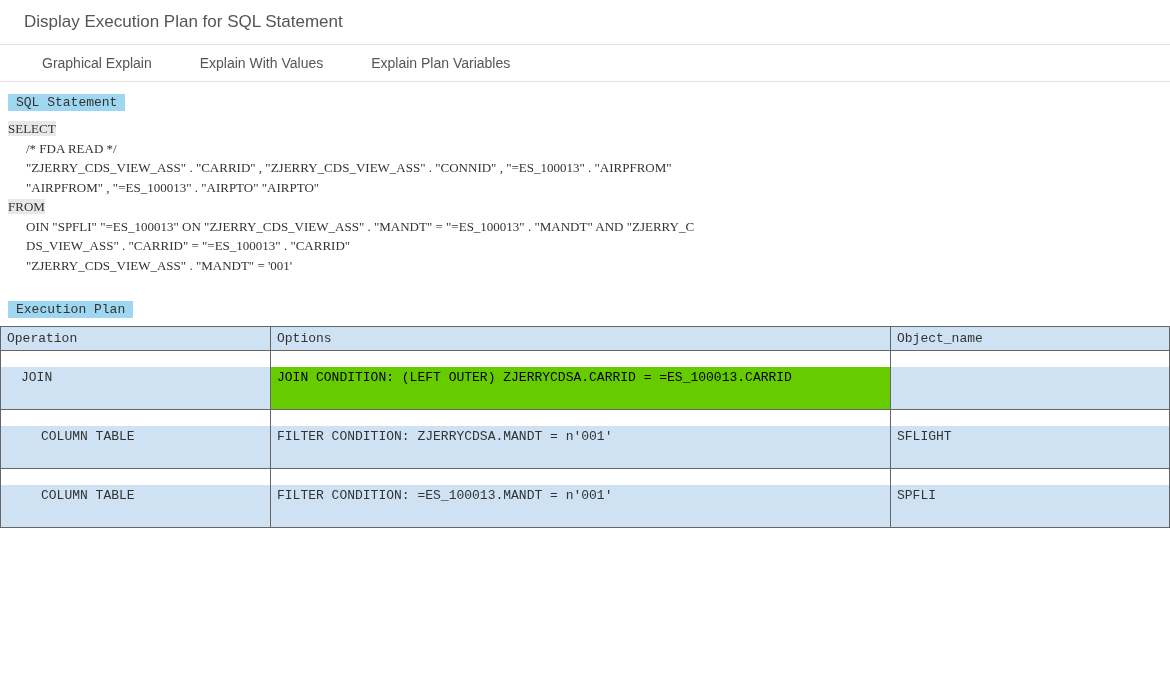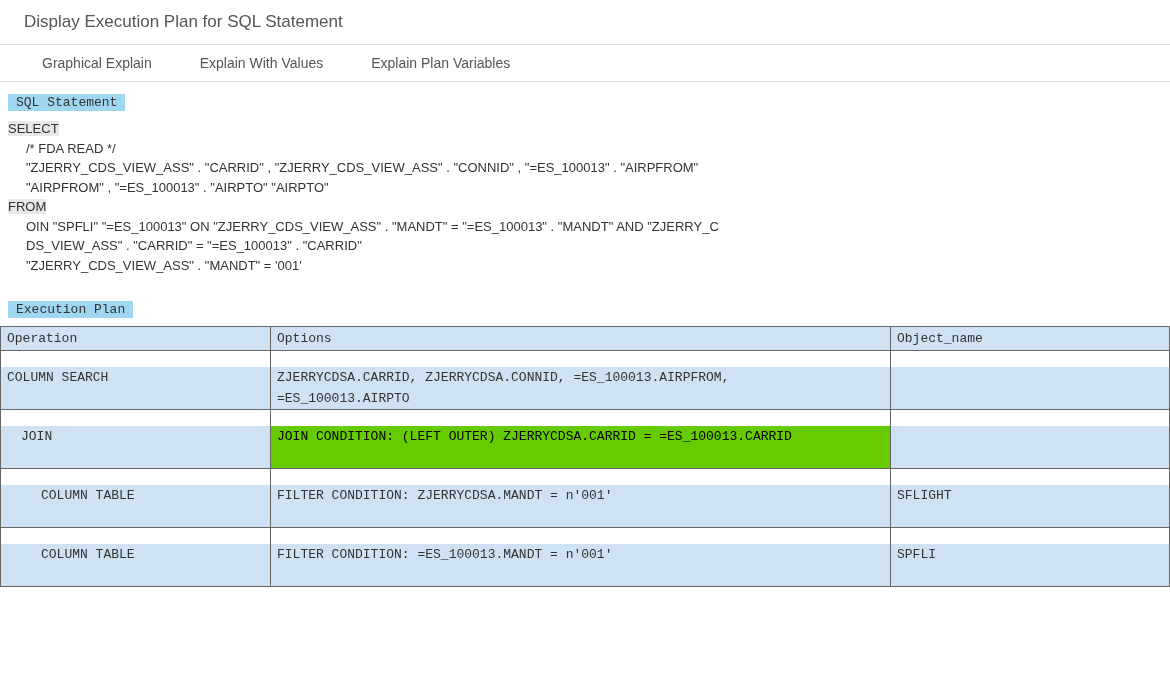--- a/index.html
+++ b/index.html
@@ -28,21 +28,21 @@
     .section-label {
       font-family: "Courier New", monospace;
       font-size: 13px;
       color: #333;
       background: #9fd7f0;
       display: inline-block;
       padding: 1px 8px;
       margin: 12px 0 8px 8px;
     }
     .sql-block {
-      font-family: Liberation Sans, sans-serif;
+      font-family: Liberation Serif, serif;
       font-size: 13px;
       color: #333;
       margin: 0 20px 0 8px;
       line-height: 1.5;
     }
     .sql-keyword {
       background: #e8e8e8;
     }
     .sql-line {
       padding-left: 18px;
@@ -133,37 +133,20 @@
       <col class="obj">
   </colgroup>
   <thead>
     <tr>
       <th>Operation</th>
       <th>Options</th>
       <th>Object_name</th>
     </tr>
   </thead>
   <tbody id="plan-body">
-  <tr>
-        <td>
-          <div class="half-blank"></div>
-          <div class="cell-stripe ">COLUMN SEARCH</div>
-          <div class="cell-stripe ">&nbsp;</div>
-        </td>
-        <td>
-          <div class="half-blank"></div>
-          <div class="cell-stripe">ZJERRYCDSA.CARRID, ZJERRYCDSA.CONNID, =ES_100013.AIRPFROM,</div>
-          <div class="cell-stripe">=ES_100013.AIRPTO</div>
-        </td>
-        <td>
-          <div class="half-blank"></div>
-          <div class="cell-stripe">&nbsp;</div>
-          <div class="cell-stripe">&nbsp;</div>
-        </td>
-      </tr>
       <tr>
         <td>
           <div class="half-blank"></div>
           <div class="cell-stripe indent-1">JOIN</div>
           <div class="cell-stripe indent-1">&nbsp;</div>
         </td>
         <td>
           <div class="half-blank"></div>
           <div class="cell-stripe highlight">JOIN CONDITION: (LEFT OUTER) ZJERRYCDSA.CARRID = =ES_100013.CARRID</div>
           <div class="cell-stripe highlight">&nbsp;</div>

